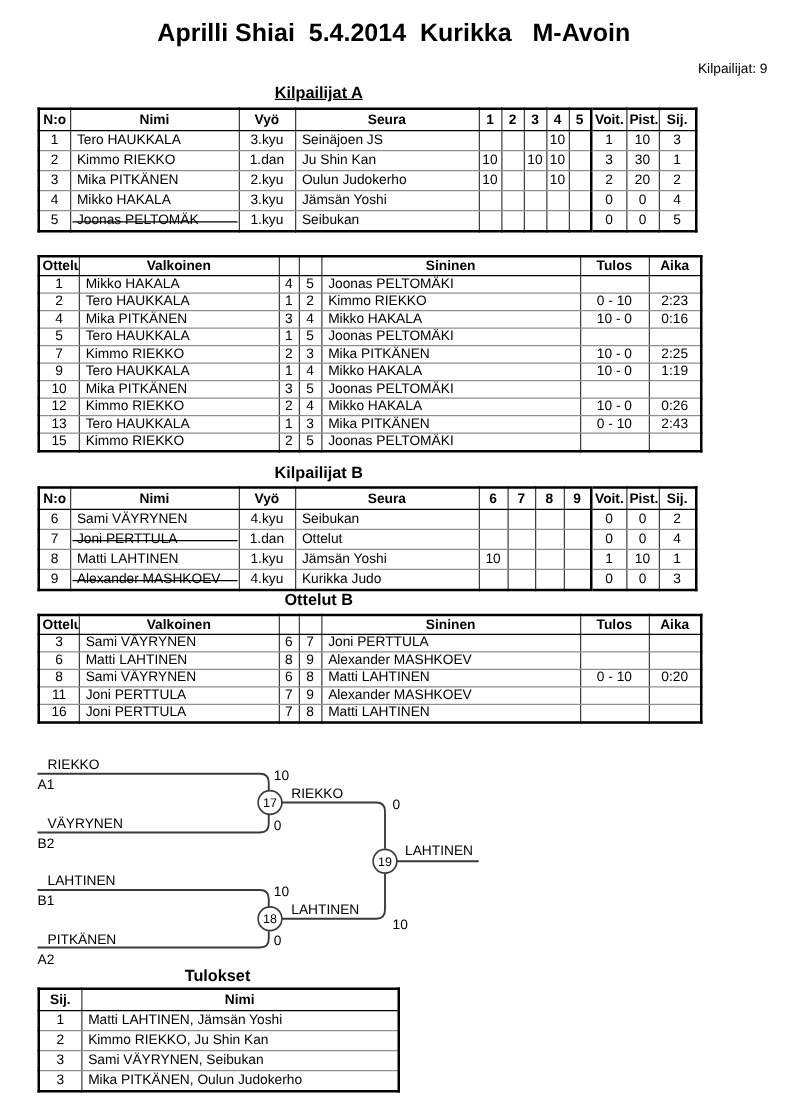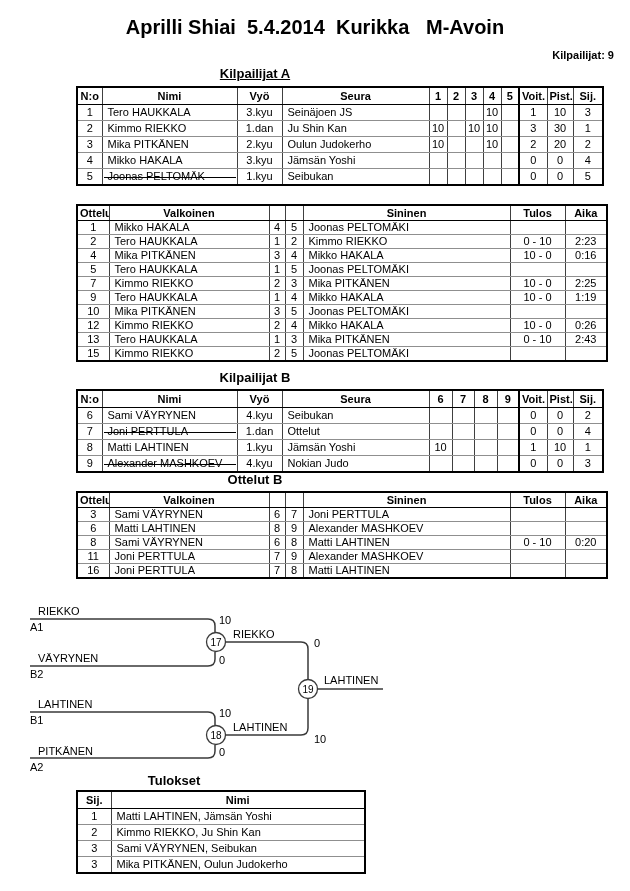--- a/index.html
+++ b/index.html
@@ -1,28 +1,28 @@
 <!DOCTYPE html>
 <html><head>
 <meta charset="utf-8">
 <style>
   html,body { margin:0; padding:0; background:#fff; }
   body { width:630px; height:891px; font-family:"Liberation Sans", sans-serif; color:#000; }
   .page { position:relative; width:630px; height:891px; background:#fff; overflow:hidden; }
 
   .main-title { position:absolute; top:16px; left:0; width:630px; text-align:center;
                 font-size:20px; font-weight:bold; white-space:pre; }
-  .count-label { position:absolute; top:49px; right:16px; font-size:11px; font-weight:bold; }
+  .count-label { position:absolute; top:49px; right:16px; font-size:11px; font-weight:normal; }
 
   .sec-title { position:absolute; font-size:13px; font-weight:bold; text-align:center; white-space:pre; }
   .st-a { left:30px; width:450px; }
   .st-res { left:30px; width:288px; }
 
   table { position:absolute; border-collapse:collapse; table-layout:fixed;
-          background:#fff; border:2px solid #000;margin-left:46px; }
+          background:#fff; border:2px solid #000; }
   th, td { padding:0 2px; font-size:11px; overflow:hidden; white-space:nowrap; }
   th { font-weight:bold; text-align:center; border-right:1px solid #404040; border-bottom:1px solid #000; }
   td { border-right:1px solid #404040; border-bottom:1px solid #8f8f8f; position:relative; }
   .t-pool th, .t-res th { height:16px; line-height:16px; }
   .t-pool td, .t-res td { height:15px; line-height:15px; }
   .t-match th { height:14px; line-height:14px; }
   .t-match td { height:13px; line-height:13px; }
 
   .nm, .cl { text-align:left; padding-left:5px; }
   .cn, .vy, .g, .vt, .pt, .sj, .res { text-align:center; }
@@ -333,21 +333,21 @@
           <td class="g"></td>
           <td class="g"></td>
           <td class="vt bL2">1</td>
           <td class="pt">10</td>
           <td class="sj">1</td>
         </tr>
         <tr>
           <td class="cn">9</td>
           <td class="nm strike">Alexander MASHKOEV</td>
           <td class="vy">4.kyu</td>
-          <td class="cl">Nokian Judo</td>
+          <td class="cl">Kurikka Judo</td>
           <td class="g"></td>
           <td class="g"></td>
           <td class="g"></td>
           <td class="g"></td>
           <td class="vt bL2">0</td>
           <td class="pt">0</td>
           <td class="sj">3</td>
         </tr>
       </tbody>
   </table>

